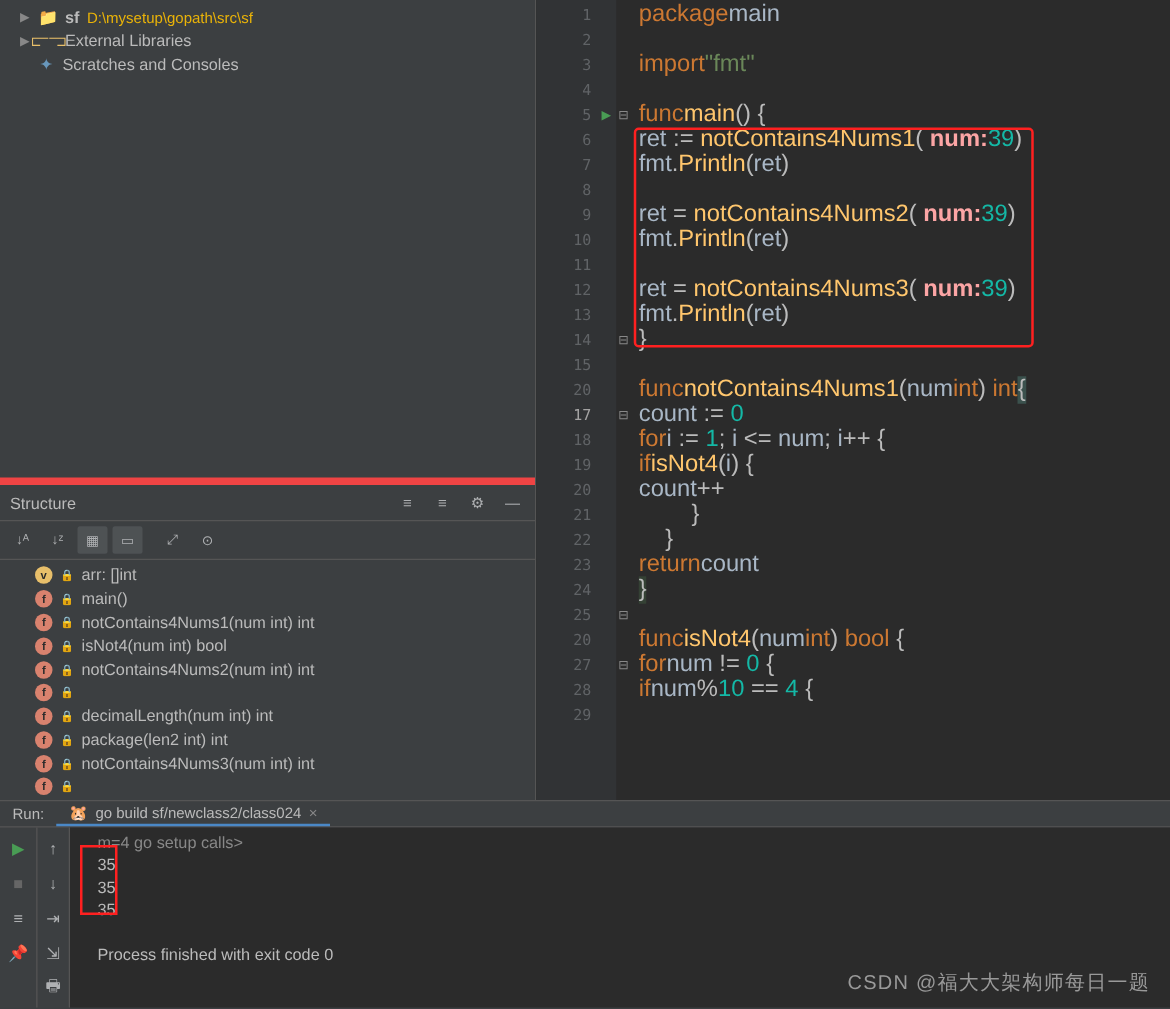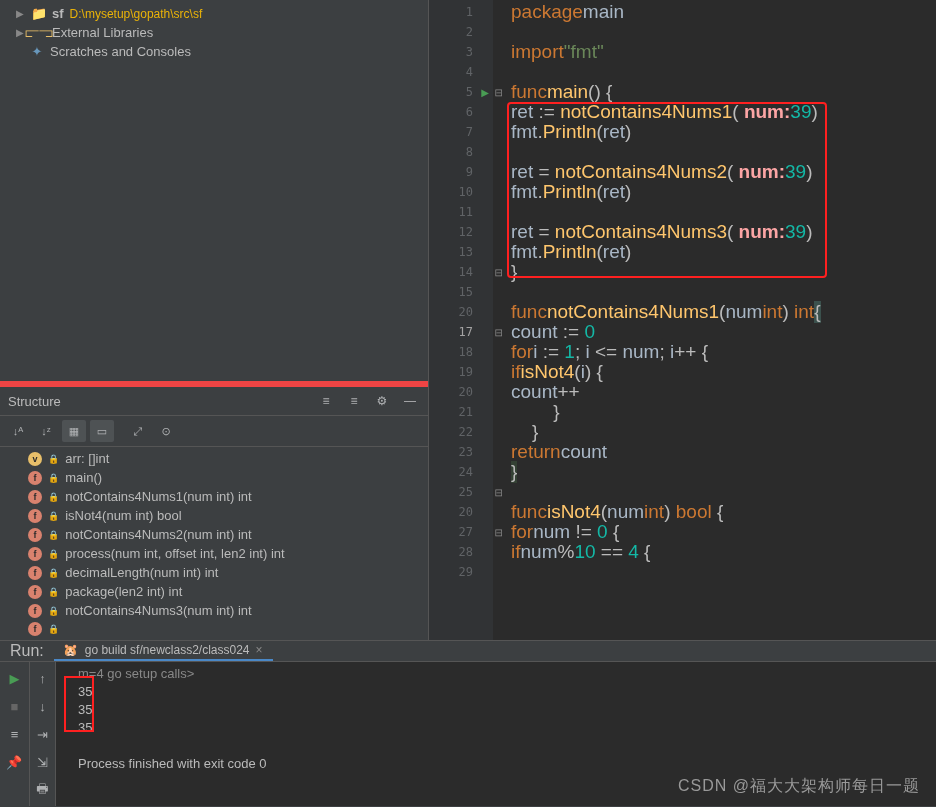--- a/index.html
+++ b/index.html
@@ -47,21 +47,21 @@
 .id { color: #a9b7c6; }
 .cm { color: #808080; }
 .num { color: #14b8a6; }
 .param-hint { color: #fca5a5; font-weight: bold; }
 .hl-br { background: #3b514d; }
 .fn-yellow { background: #344134; }
 .breadcrumb { position: absolute; bottom: 0; left: 429px; right: 0; height: 22px; background: #3c3f41; border-top: 1px solid #555; padding-left: 78px; font-size: 12px; color: #bbb; display: flex; align-items: center; }
 
 .run-panel { border-top: 1px solid #555; display: flex; flex-direction: column; }
 .run-header { display: flex; align-items: center; height: 24px; border-bottom: 1px solid #555; }
-.run-label { padding: 0 10px; font-size: 16px; color: #bbb; }
+.run-label { padding: 0 10px; font-size: 12px; color: #bbb; }
 .run-tab { padding: 2px 10px; font-size: 12px; color: #bbb; display: flex; align-items: center; gap: 6px; border-bottom: 2px solid #4a88c7; }
 .run-body { display: flex; flex: 1; }
 .run-toolbar { width: 30px; display: flex; flex-direction: column; gap: 8px; padding: 6px 0; align-items: center; border-right: 1px solid #555; }
 .run-toolbar2 { width: 26px; display: flex; flex-direction: column; gap: 8px; padding: 6px 0; align-items: center; border-right: 1px solid #555; }
 .run-btn { color: #afb1b3; font-size: 13px; cursor: pointer; width: 20px; height: 20px; display: flex; align-items: center; justify-content: center; }
 .console { flex: 1; background: #2b2b2b; padding: 4px 22px; font-family: Consolas, monospace; font-size: 13px; color: #bbb; position: relative; }
 .console-line { height: 18px; white-space: pre; }
 .red-box.console-box { left: 8px; top: 14px; width: 30px; height: 56px; }
 .watermark { position: absolute; bottom: 10px; right: 16px; color: #999; font-size: 16px; letter-spacing: 1px; }
 </style>
@@ -129,21 +129,20 @@
             <span>isNot4(num int) bool</span>
           </div>
           <div class="struct-item">
             <span class="badge f">f</span>
             <span class="lock-icon">🔒</span>
             <span>notContains4Nums2(num int) int</span>
           </div>
           <div class="struct-item">
             <span class="badge f">f</span>
             <span class="lock-icon">🔒</span>
-            <span>process(num int, offset int, len2 int) int</span>
           </div>
           <div class="struct-item">
             <span class="badge f">f</span>
             <span class="lock-icon">🔒</span>
             <span>decimalLength(num int) int</span>
           </div>
           <div class="struct-item">
             <span class="badge f">f</span>
             <span class="lock-icon">🔒</span>
             <span>package(len2 int) int</span>

